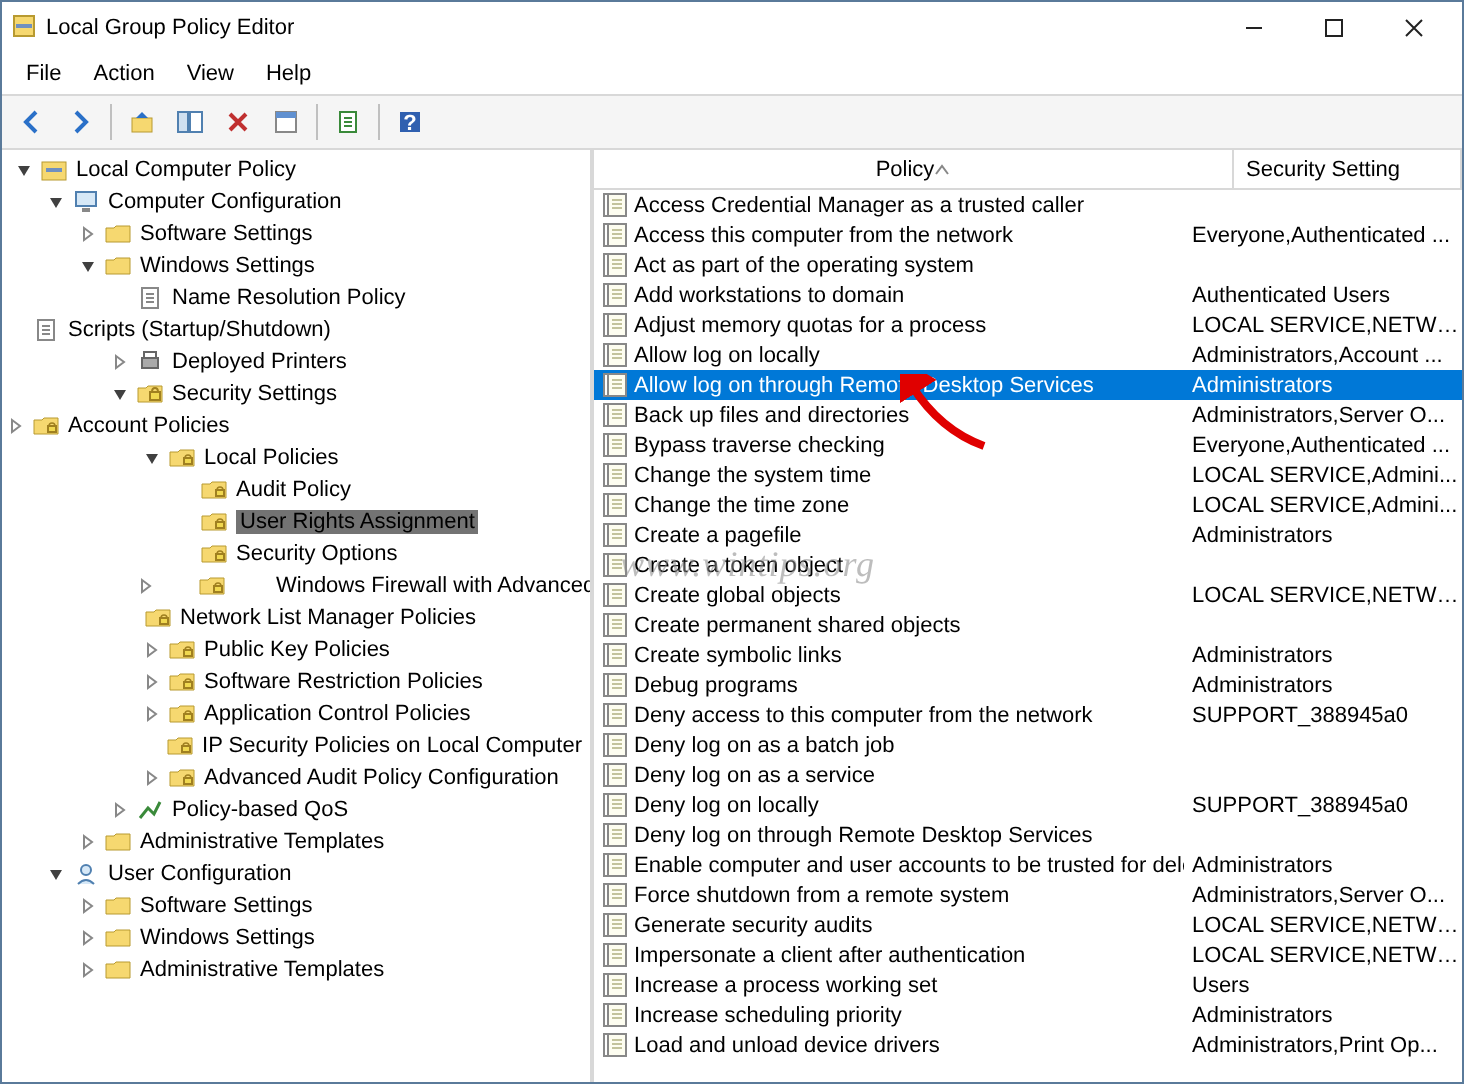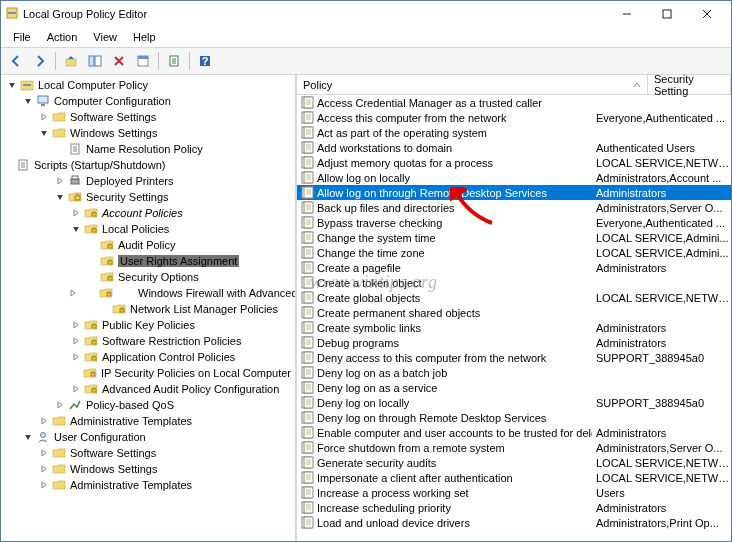--- a/index.html
+++ b/index.html
@@ -17,21 +17,21 @@
 .content { flex: 1; display: flex; overflow: hidden; }
 .left { width: 295px; border-right: 1px solid #d8d8d8; overflow: auto; padding: 2px 0; }
 .tree-item { display: flex; align-items: center; height: 16px; white-space: nowrap; cursor: default; padding-right: 4px; }
 .tree-item .tw { width: 14px; display: flex; justify-content: center; align-items: center; }
 .tree-item .tw svg { width: 8px; height: 8px; stroke: #555; fill: none; stroke-width: 1; }
 .tree-item .ic { width: 16px; height: 16px; display: flex; align-items: center; justify-content: center; margin-right: 3px; }
 .tree-item.sel .lbl { background: #737373; padding: 0 2px; }
 .right { flex: 1; display: flex; flex-direction: column; overflow: hidden; border-left: 1px solid #d8d8d8; }
 .cols { display: flex; height: 20px; border-bottom: 1px solid #d8d8d8; background: #fff; }
 .cols .col { padding: 2px 6px; display: flex; align-items: center; border-right: 1px solid #d8d8d8; }
-.cols .col:first-child { width: 351px; justify-content: space-between; }
+.cols .col:first-child { width: 320px; justify-content: center; }
 .cols .col:last-child { flex: 1; }
 .list { flex: 1; overflow-y: scroll; }
 .row { display: flex; height: 15px; align-items: center; white-space: nowrap; cursor: default; }
 .row .c1 { width: 295px; display: flex; align-items: center; padding-left: 4px; overflow: hidden; }
 .row .c1 .ic { width: 16px; height: 14px; flex-shrink: 0; display: flex; align-items: center; }
 .row .c2 { flex: 1; padding-left: 4px; overflow: hidden; text-overflow: ellipsis; }
 .row.sel { background: #0078d7; color: #fff; }
 .watermark { position: absolute; top: 272px; left: 310px; font-size: 18px; color: #888; opacity: 0.55; font-family: Georgia, serif; pointer-events: none; letter-spacing: 0.5px; font-style: italic; }
 .arrow-annot { position: absolute; top: 187px; left: 450px; pointer-events: none; }
 
@@ -225,21 +225,21 @@
         </span>
         <span class="ic">
           <svg width="14" height="14" viewBox="0 0 14 14">
             <path d="M1 4 L5 4 L6 3 L13 3 L13 11 L1 11 Z" class="ic-folder"></path>
             <rect x="7" y="6" width="5" height="4" fill="#f0d850" stroke="#a08020"></rect>
             <path d="M8 6 Q8 4 9.5 4 Q11 4 11 6" fill="none" stroke="#a08020"></path>
           </svg>
         </span>
         <span class="lbl">Security Settings</span>
       </div>
-      <div class="tree-item" style="padding-left: 68px; font-style: italic;">
+      <div class="tree-item" style="">
         <span class="tw">
           <svg viewBox="0 0 8 8">
             <path d="M2 1 L6 4 L2 7 Z" fill="none" stroke="#888"></path>
           </svg>
         </span>
         <span class="ic">
           <svg width="14" height="14" viewBox="0 0 14 14">
             <path d="M1 4 L5 4 L6 3 L13 3 L13 11 L1 11 Z" class="ic-folder"></path>
             <rect x="8" y="7" width="4" height="3" fill="#f0d850" stroke="#a08020"></rect>
             <path d="M8.5 7 Q8.5 5.5 10 5.5 Q11.5 5.5 11.5 7" fill="none" stroke="#a08020" stroke-width="0.8"></path>
@@ -303,21 +303,21 @@
         </span>
         <span class="ic">
           <svg width="14" height="14" viewBox="0 0 14 14">
             <path d="M1 4 L5 4 L6 3 L13 3 L13 11 L1 11 Z" class="ic-folder"></path>
             <rect x="8" y="7" width="4" height="3" fill="#f0d850" stroke="#a08020"></rect>
             <path d="M8.5 7 Q8.5 5.5 10 5.5 Q11.5 5.5 11.5 7" fill="none" stroke="#a08020" stroke-width="0.8"></path>
           </svg>
         </span>
         <span class="lbl">Windows Firewall with Advanced Security</span>
       </div>
-      <div class="tree-item" style="padding-left: 96px;">
+      <div class="tree-item" style="padding-left: 56px;">
         <span class="tw"></span>
         <span class="ic">
           <svg width="14" height="14" viewBox="0 0 14 14">
             <path d="M1 4 L5 4 L6 3 L13 3 L13 11 L1 11 Z" class="ic-folder"></path>
             <rect x="8" y="7" width="4" height="3" fill="#f0d850" stroke="#a08020"></rect>
             <path d="M8.5 7 Q8.5 5.5 10 5.5 Q11.5 5.5 11.5 7" fill="none" stroke="#a08020" stroke-width="0.8"></path>
           </svg>
         </span>
         <span class="lbl">Network List Manager Policies</span>
       </div>

